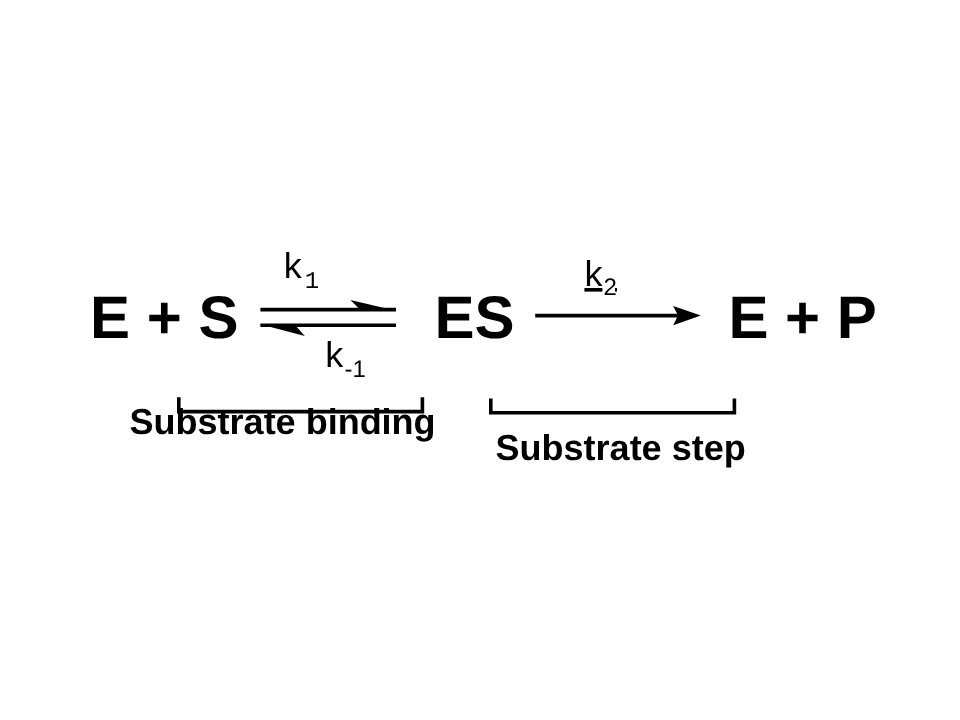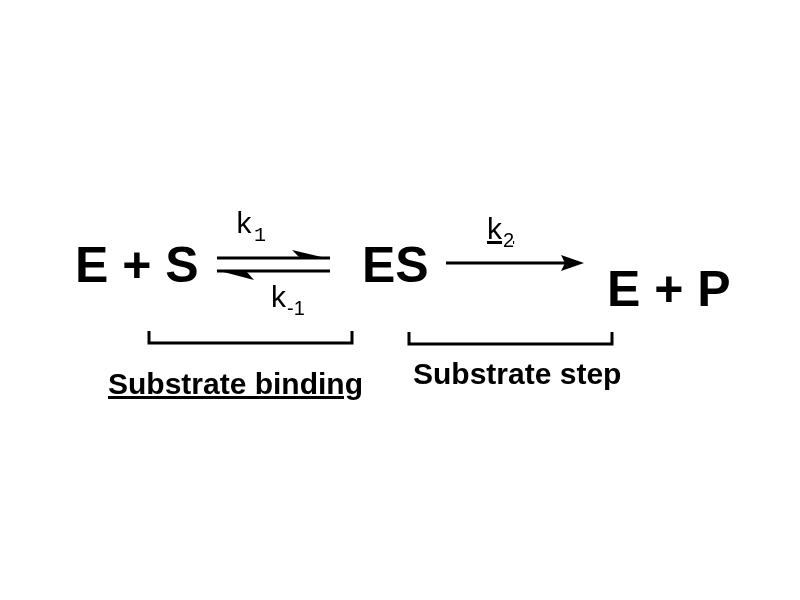--- a/index.html
+++ b/index.html
@@ -77,23 +77,23 @@
 
   <g>
     <polyline points="409,332 409,344 612,344 612,332" fill="none" stroke="#000" stroke-width="3"></polyline>
   </g>
 </svg>
 
 <div class="species" style="left:75px; top:240px;">E + S</div>
 
 <div class="species" style="left:349px; top:240px;margin-left:13px;">ES</div>
 
-<div class="species" style="left:607px; top:240px;margin-top:24px;">E + P</div>
+<div class="species" style="left:607px; top:240px;">E + P</div>
 
 <div class="rate" style="left:235px; top:210px;font-family:Liberation Mono, monospace;"><span>k</span><span class="sub">1</span></div>
 
 <div class="rate" style="left:271px; top:282px;"><span>k</span><span class="sub">-1</span></div>
 
 <div class="rate" style="left:487px; top:214px;text-decoration:underline;"><span>k</span><span class="sub">2</span></div>
 
-<div class="label" style="left:108px; top:369px;text-decoration:underline;">Substrate binding</div>
+<div class="label" style="left:108px; top:338px;">Substrate binding</div>
 
 <div class="label" style="left:413px; top:359px;">Substrate step</div>
 
 </body></html>

